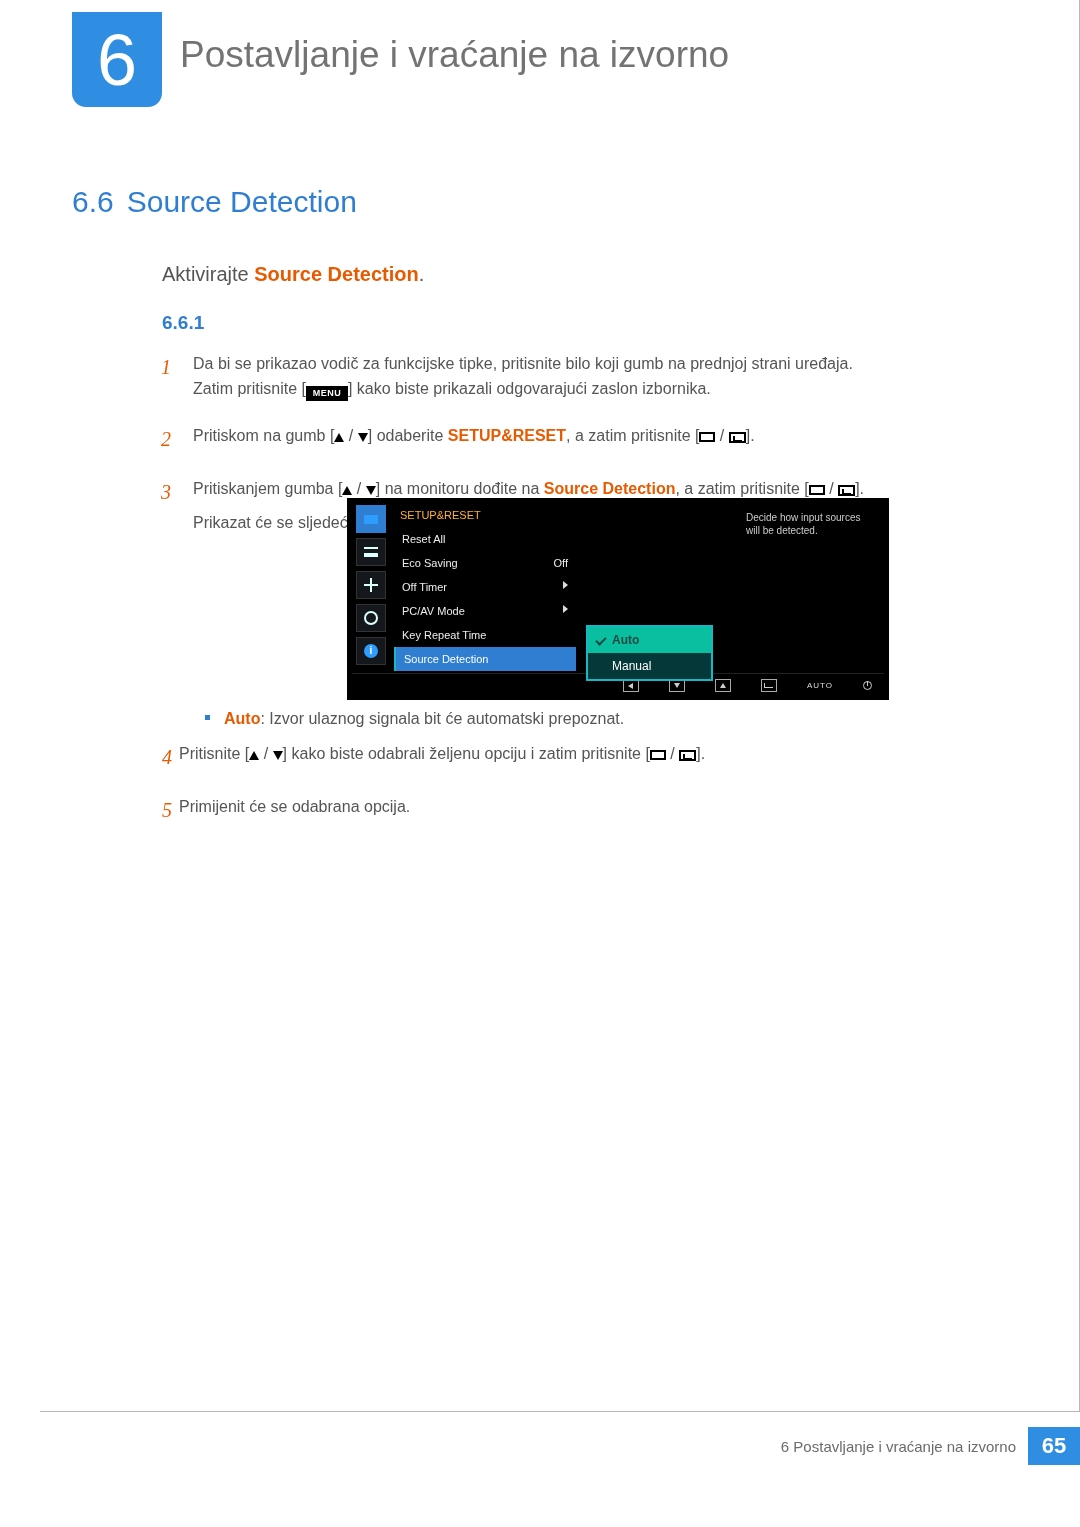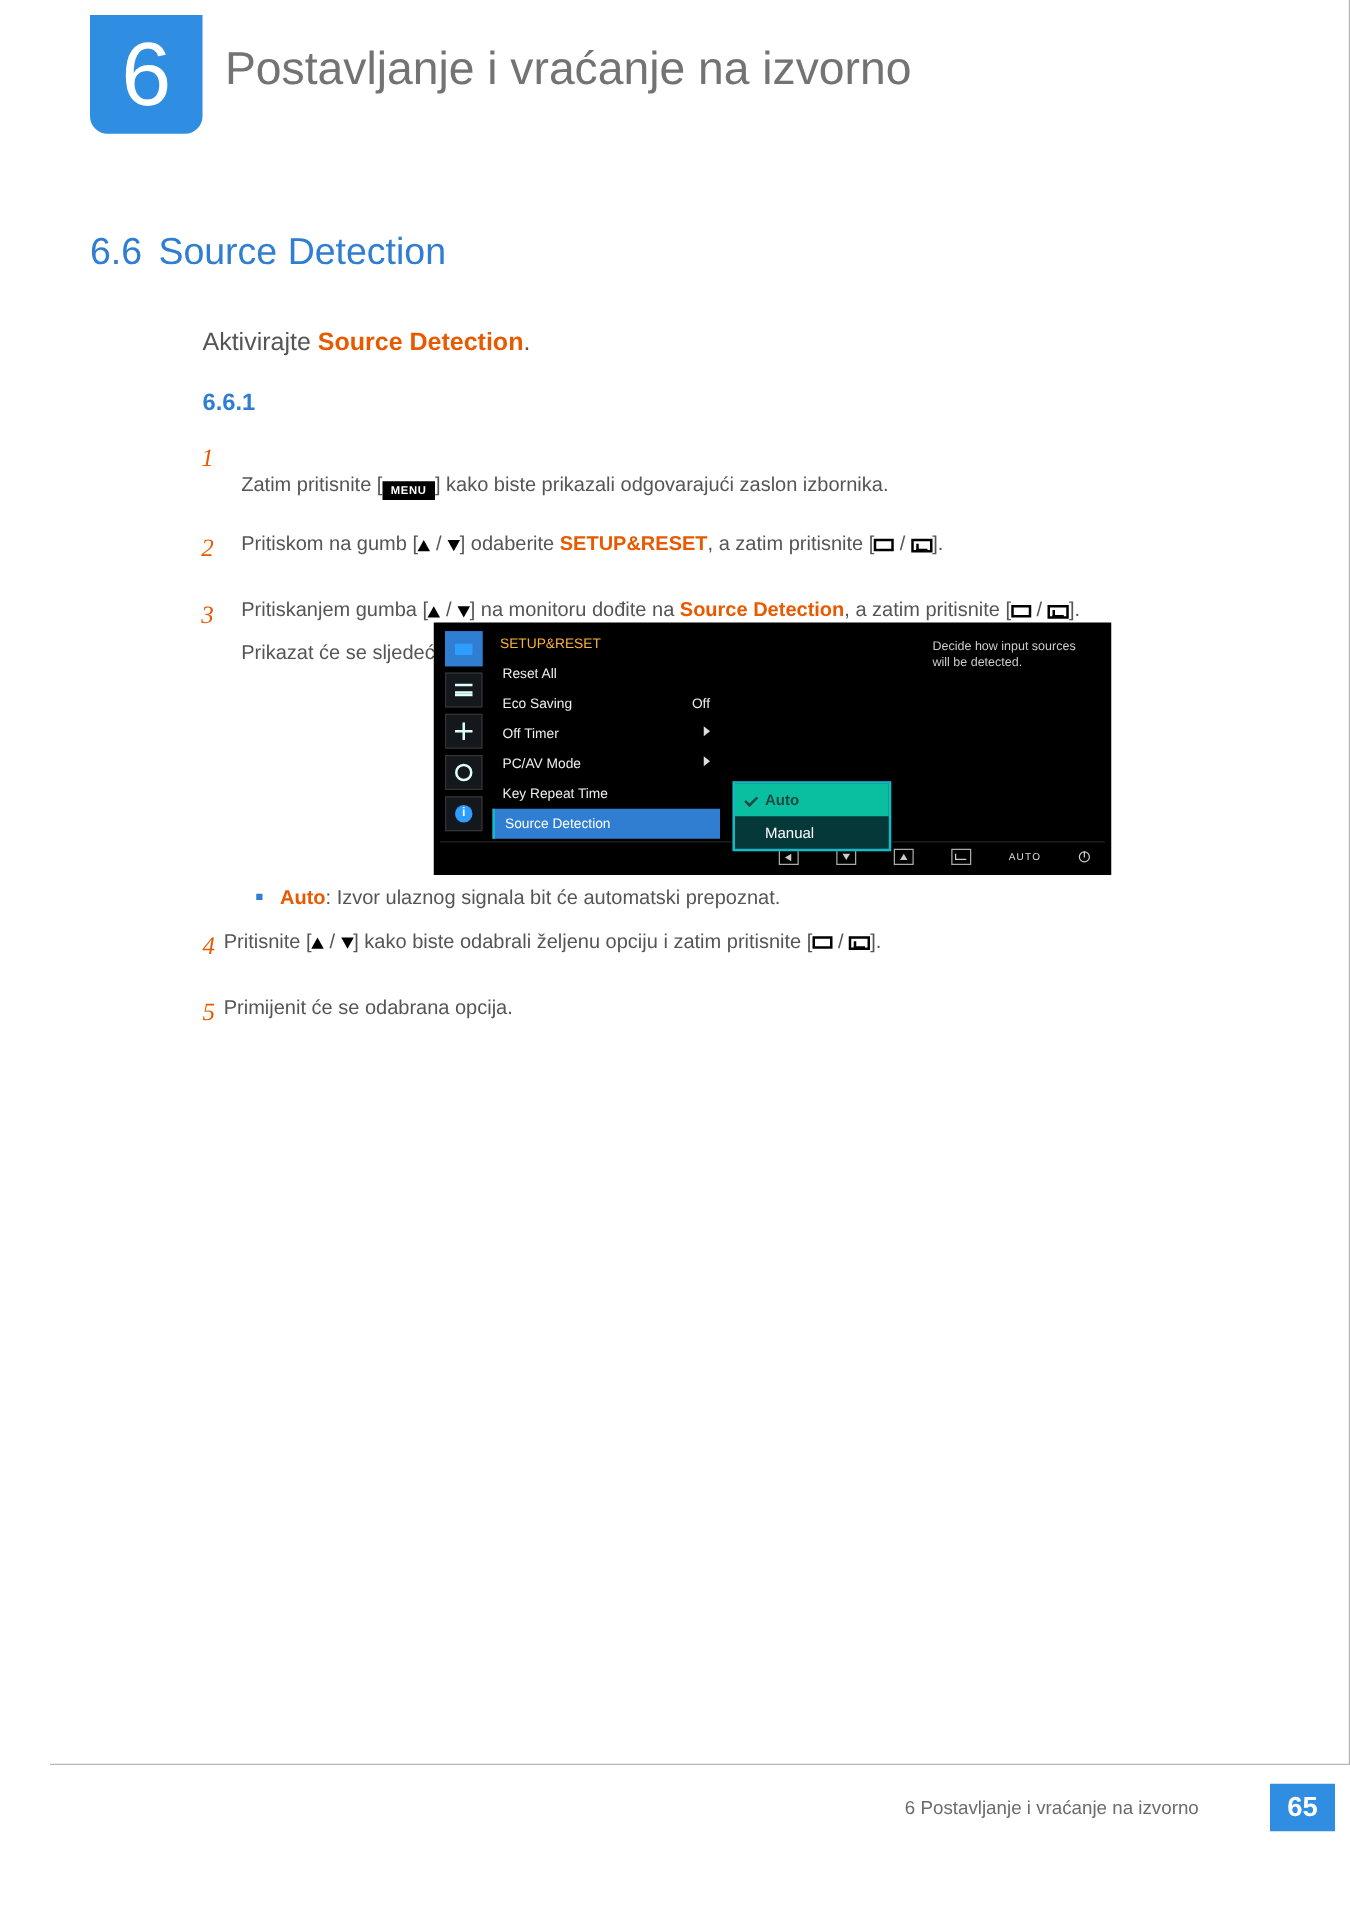--- a/index.html
+++ b/index.html
@@ -220,24 +220,23 @@
     width: 780px;
     font-size: 16px;
     color: #555;
     line-height: 1.7;
   }
   .bullets .row { display: flex; gap: 14px; margin-bottom: 8px; }
   .bullets .dot { width: 5px; height: 5px; background: #2f7ed1; margin-top: 10px; flex: 0 0 5px; }
 
   .footer {
     position: absolute;
-    right: 12px; bottom: 62px;
-    display: flex;
-    align-items: center;
-    gap: 45px;
+    right: 0; bottom: 62px;
+    display: flex;
+    align-items: center;
   }
   .footer-text {
     font-size: 15px;
     color: #6b6b6b;
     padding-right: 12px;
   }
   .footer-page {
     width: 52px; height: 38px;
     background: #2f8ee1;
     color: #fff;
@@ -266,21 +265,21 @@
 </div>
 
 <div class="subsection-row">
   <div class="subsection-number">6.6.1</div>
 </div>
 
 <div class="steps">
   <div class="step">
     <div class="step-num">1</div>
     <div class="step-body">
-      <br>
+      <span>Da bi se prikazao vodič za funkcijske tipke, pritisnite bilo koji gumb na prednjoj strani uređaja.</span><br>
       <span>Zatim pritisnite [</span><span class="menu-btn">MENU</span><span>] kako biste prikazali odgovarajući zaslon izbornika.</span>
     </div>
   </div>
 
   <div class="step">
     <div class="step-num">2</div>
     <div class="step-body">
       <span>Pritiskom na gumb [</span><span class="tri-up"></span> / <span class="tri-down"></span><span>] odaberite </span><span class="highlight">SETUP&amp;RESET</span><span>, a zatim pritisnite [</span><span class="rect-icon"></span> / <span class="enter-icon"></span><span>].</span>
     </div>
   </div>

